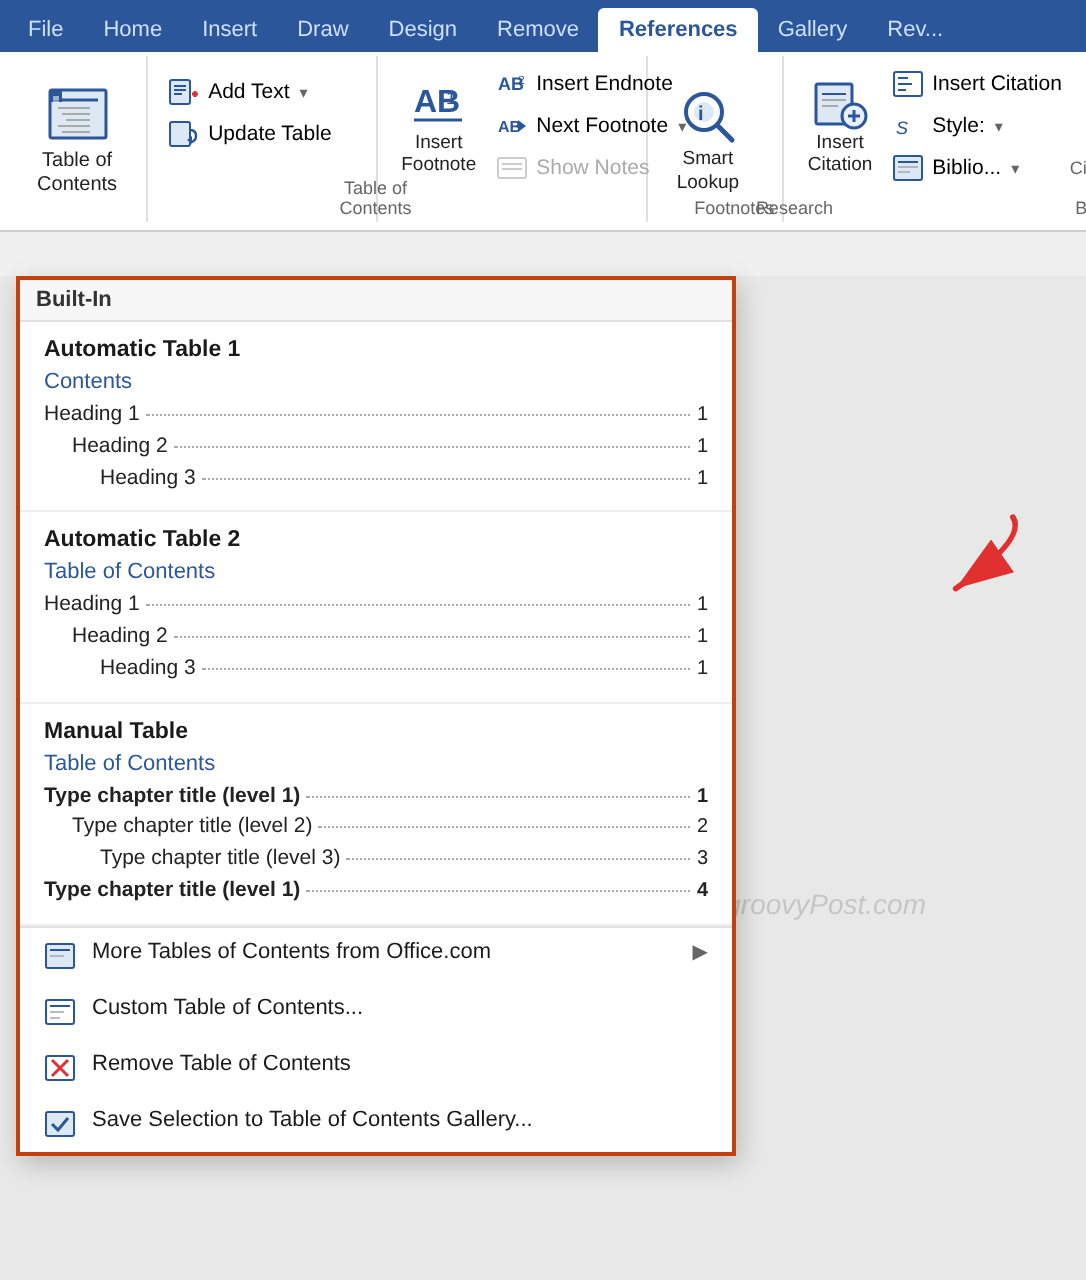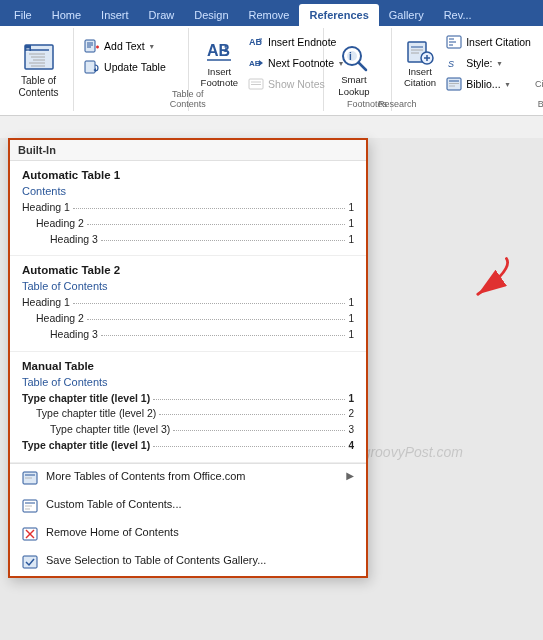--- a/index.html
+++ b/index.html
@@ -511,21 +511,21 @@
     </svg>
     <span>Custom Table of Contents...</span>
   </div>
 
   <div class="menu-item">
     <svg class="menu-item-icon" viewBox="0 0 16 16">
       <rect x="1" y="2" width="14" height="12" rx="1" fill="none" stroke="#2b579a" stroke-width="1"></rect>
       <line x1="4" y1="4" x2="12" y2="12" stroke="#e03030" stroke-width="1.5"></line>
       <line x1="12" y1="4" x2="4" y2="12" stroke="#e03030" stroke-width="1.5"></line>
     </svg>
-    <span>Remove Home of Contents</span>
+    <span>Remove Table of Contents</span>
   </div>
 
   <div class="menu-item">
     <svg class="menu-item-icon" viewBox="0 0 16 16">
       <rect x="1" y="2" width="14" height="12" rx="1" fill="#dde8f5" stroke="#2b579a" stroke-width="1"></rect>
       <path d="M4 8 L7 11 L12 5" stroke="#2b579a" stroke-width="1.5" fill="none"></path>
     </svg>
     <span>Save Selection to Table of Contents Gallery...</span>
   </div>
 

